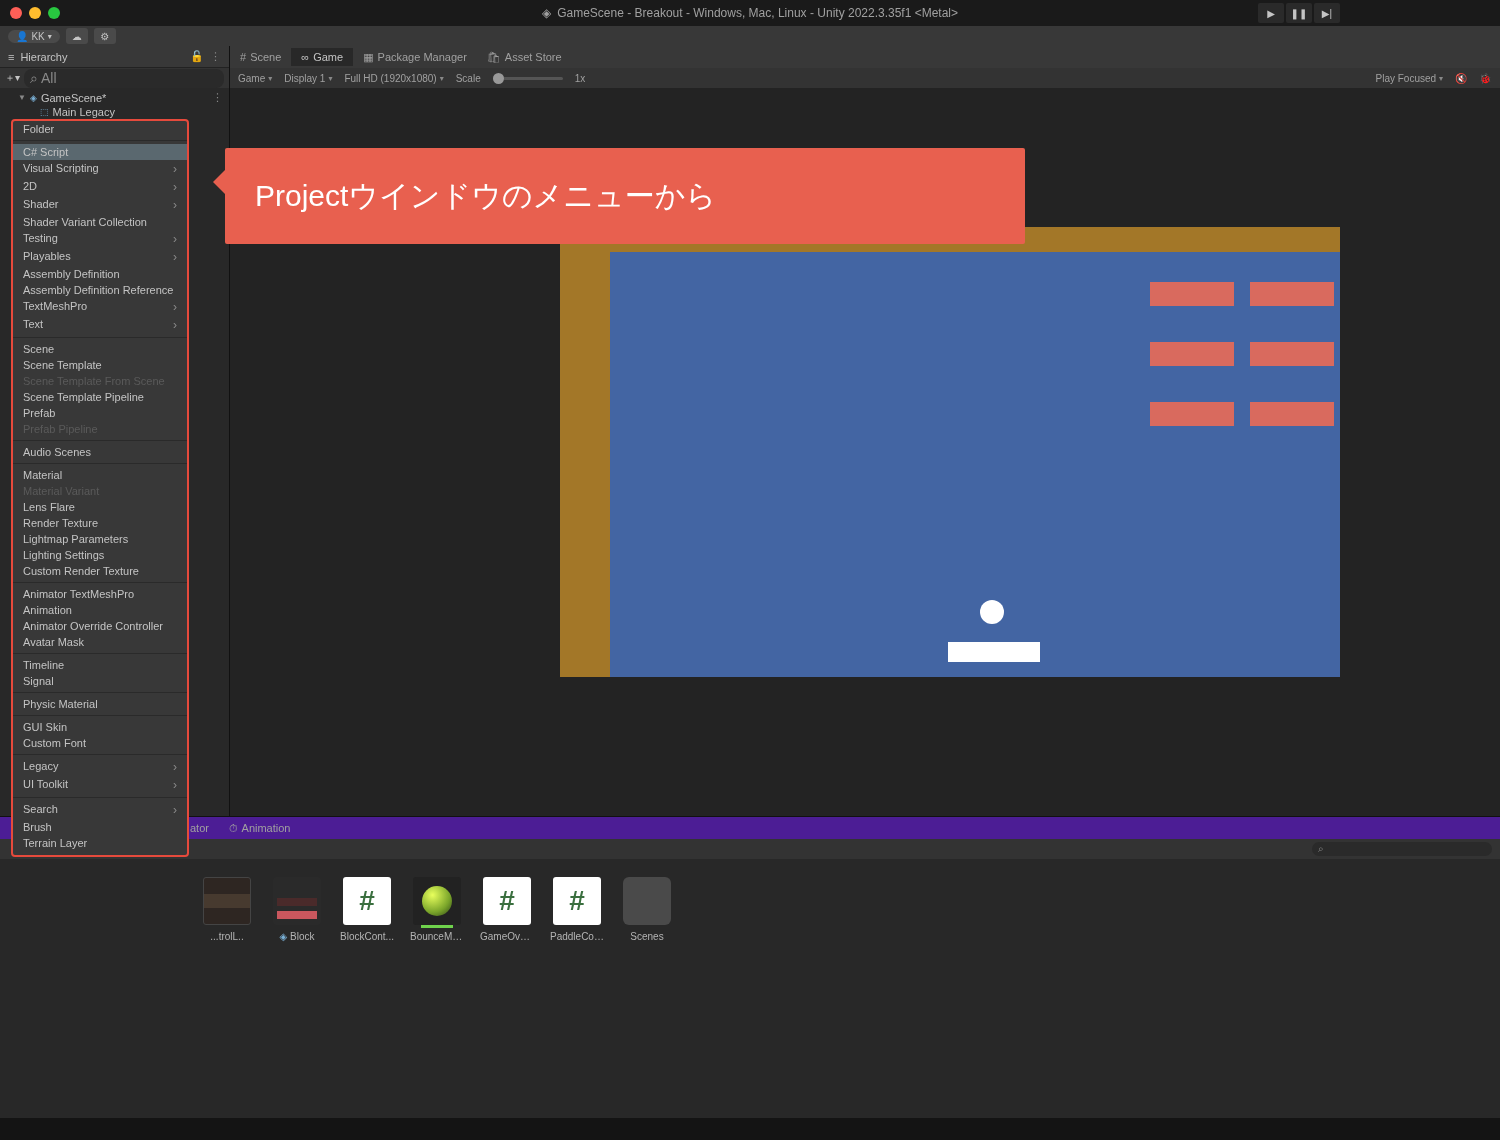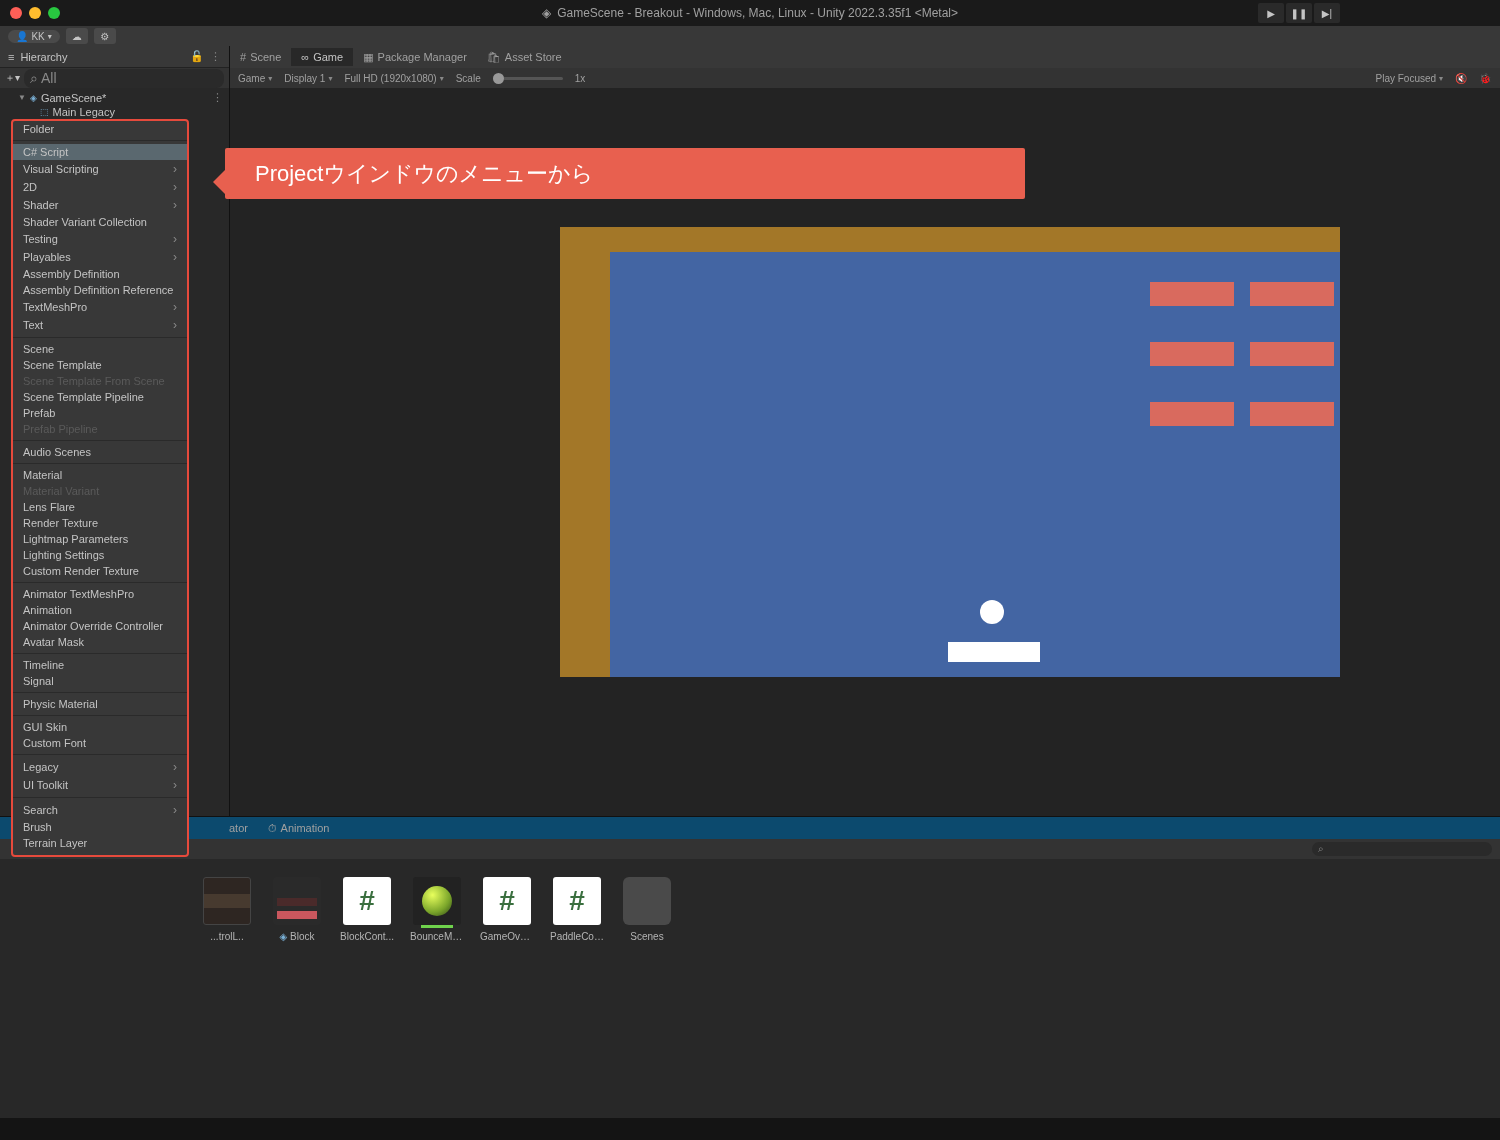--- a/index.html
+++ b/index.html
@@ -47,38 +47,38 @@
 
 .game-viewport { flex: 1; background: #232323; display: flex; align-items: center; justify-content: center; padding: 20px 40px 20px 210px;}
 .game-canvas { width: 780px; height: 450px; background: #a37728; position: relative; }
 .play-field { position: absolute; left: 50px; right: 0; top: 25px; bottom: 0; background: #4365a3; }
 .brick { position: absolute; width: 84px; height: 24px; background: #d96a5e; }
 .ball { position: absolute; width: 24px; height: 24px; background: #fff; border-radius: 50%; }
 .paddle { position: absolute; width: 92px; height: 20px; background: #fff; }
 
 
 .project-area { height: 302px; background: #282828; border-top: 1px solid #111;}
-.proj-tabs { height: 22px; background: #0c4a6e; display: flex;  padding-left: 39px;}
+.proj-tabs { height: 22px; background: #4c1d95; display: flex; }
 .proj-toolbar { height: 20px; background: #333; display: flex; align-items: center; justify-content: flex-end; padding: 0 8px; }
 .proj-search { width: 180px; background: #2a2a2a; border-radius: 8px; padding: 1px 6px; color: #888; font-size: 10px;}
 .proj-grid { display: flex; gap: 16px; padding: 18px 200px; }
 .pitem { width: 54px; display: flex; flex-direction: column; align-items: center; gap: 6px; }
 .pitem-icon { width: 48px; height: 48px; background: #fff; border-radius: 3px; display: flex; align-items: center; justify-content: center; font-size: 28px; color: #3a6f3f; font-weight: bold; position: relative;}
 .pitem-label { font-size: 10px; color: #b4b4b4; text-align: center; white-space: nowrap; overflow: hidden; text-overflow: ellipsis; width: 100%;}
 
 
 .ctx-menu { position: absolute; left: 11px; top: 119px; width: 178px; background: #383838; border: 2px solid #e64a3c; border-radius: 4px; font-size: 11px; padding-bottom: 4px; z-index: 50; }
-.ctx-item { padding: 2px 10px; display: flex; justify-content: space-between; align-items: center; color: #c4c4c4; cursor: pointer;}
+.ctx-item { padding: 2px 10px; display: flex; justify-content: space-between; color: #c4c4c4; cursor: pointer;}
 .ctx-item.sel { background: #5a686f; }
 .ctx-item.disabled { color: #5a5a5a; }
 .ctx-item .sub::after { content: "›"; color: #888; font-size: 12px;}
 .ctx-sep { height: 1px; background: #2a2a2a; margin: 3px 0; }
 
 
-.callout { position: absolute; left: 225px; top: 148px; width: 800px; background: #e8604f; color: #fff; padding: 8px 30px; font-size: 22px; line-height: 1.6; z-index: 60; border-radius: 2px;}
+.callout { position: absolute; left: 225px; top: 148px; width: 800px; background: #e8604f; color: #fff; padding: 24px 30px; font-size: 30px; line-height: 1.6; z-index: 60; border-radius: 2px;}
 .callout::before { content: ""; position: absolute; left: -28px; top: 18px; border: 16px solid transparent; border-right-color: #e8604f; }
 
 .flex-spacer { flex: 1; }
 </style>
 </head>
 <body>
 
 <div class="titlebar">
   <div class="traffic-lights">
     <div class="tl red"></div>

